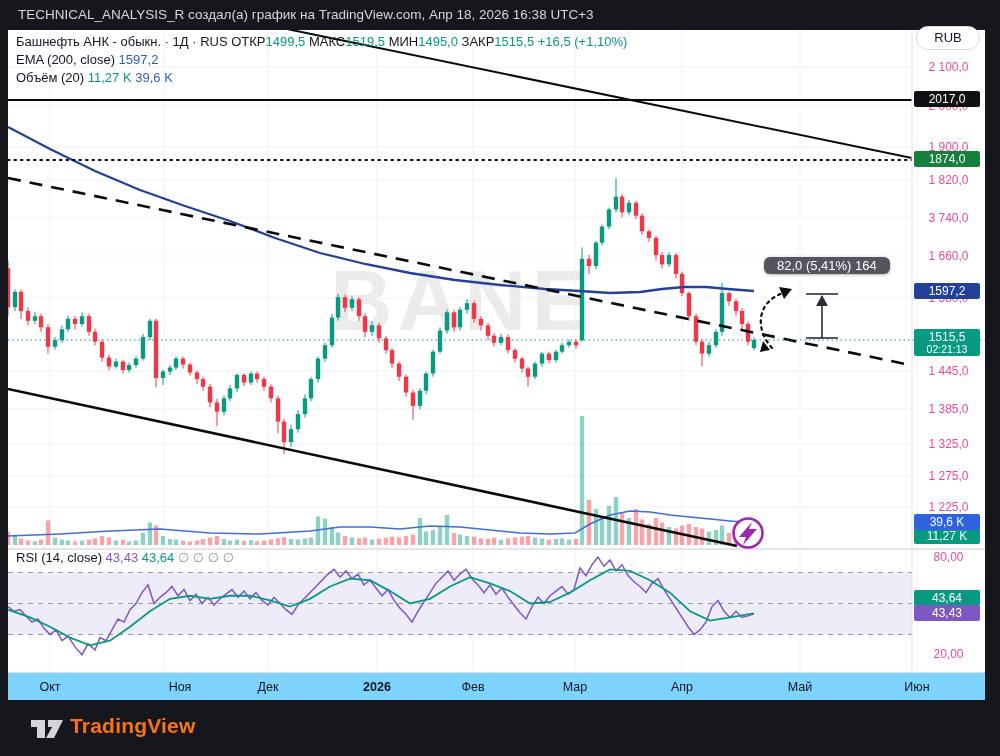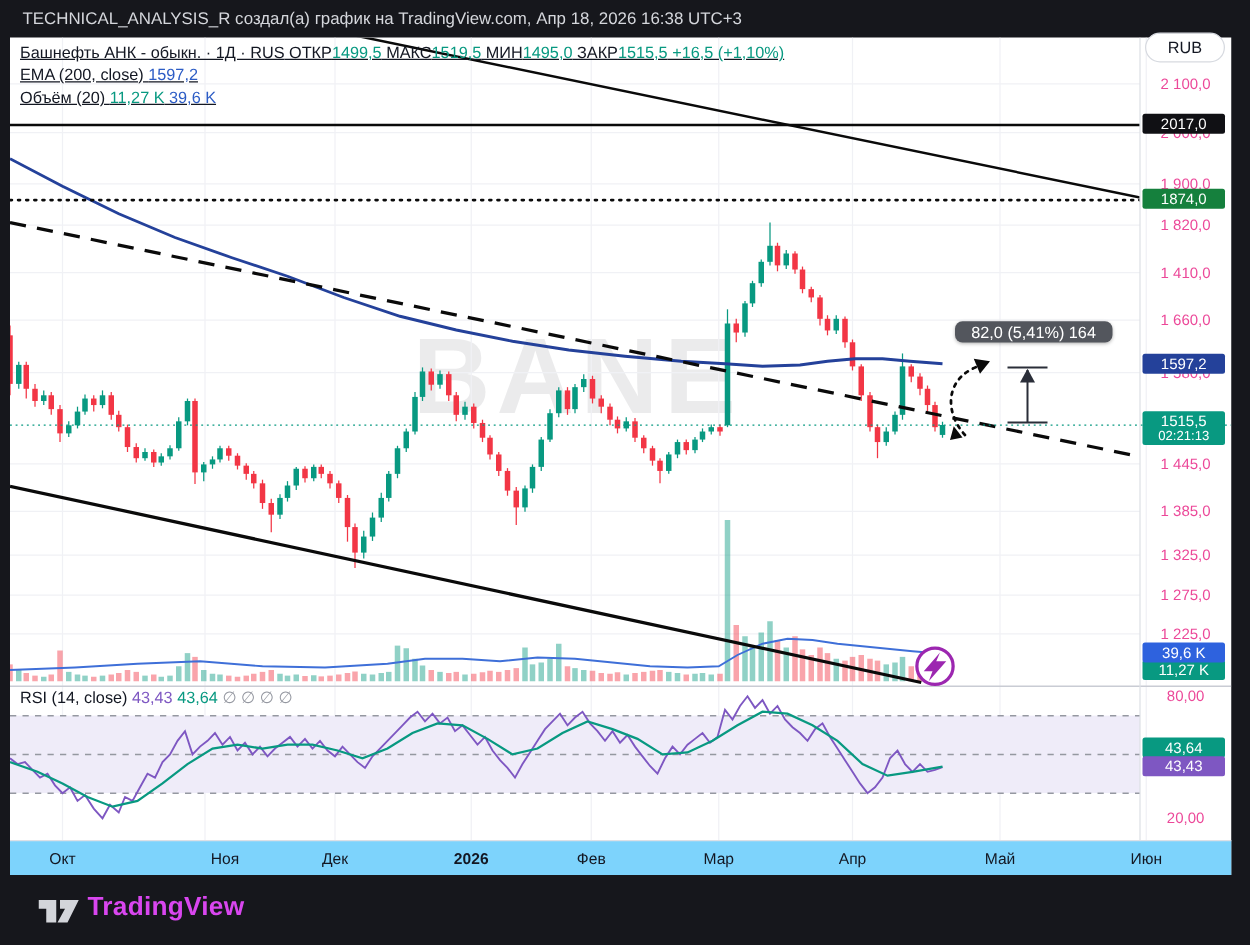--- a/index.html
+++ b/index.html
@@ -4,40 +4,40 @@
 <style>
   html,body{margin:0;padding:0;background:#16171c;}
   *{box-sizing:border-box;}
   .frame{position:relative;width:1000px;height:756px;background:#16171c;overflow:hidden;
          font-family:"Liberation Sans","DejaVu Sans",sans-serif;}
   .header{position:absolute;left:18px;top:7px;width:970px;height:20px;color:#d5d7dc;
           font-size:13.5px;white-space:nowrap;}
   .card{position:absolute;left:8px;top:30px;width:977px;height:670px;background:#ffffff;}
   #chart-svg{position:absolute;left:8px;top:30px;}
   .legend{position:absolute;left:16px;top:33px;font-size:13px;color:#131722;line-height:18px;}
-  .lrow{white-space:nowrap;height:18px;text-decoration:underline;}
+  .lrow{white-space:nowrap;height:18px;}
   .legend-rsi{position:absolute;left:16px;top:550px;font-size:13px;color:#131722;white-space:nowrap;}
   .rub-btn{position:absolute;left:916px;top:26px;width:64px;height:24px;border:1px solid #d7dae0;
            border-radius:12px;background:#fff;color:#131722;font-size:13px;text-align:center;
            line-height:22px;}
   #price-axis{position:absolute;left:912px;top:30px;width:73px;height:642px;}
   .ptick{position:absolute;left:0;width:100%;text-align:center;font-size:12px;color:#ec4899;
          white-space:nowrap;}
   .plabel{position:absolute;left:2px;width:66px;border-radius:2px;text-align:center;
           color:#fff;font-size:12px;padding:1px 0;}
   .plabel .sub{font-size:10.5px;line-height:11px;}
   #time-axis{position:absolute;left:8px;top:672px;width:977px;height:28px;border-top:1px solid #dde0e6;
              background:#7dd3fc;}
   .mtick{position:absolute;top:7px;transform:translateX(-50%);font-size:12.5px;color:#131722;
          white-space:nowrap;}
   .mtick.bold{font-weight:bold;}
   .tooltip{position:absolute;left:764px;top:257px;background:#53565d;color:#ffffff;font-size:13px;
            border-radius:6px;padding:1px 13px;white-space:nowrap;box-shadow:0 1px 3px rgba(0,0,0,.3);}
   .footer{position:absolute;left:0;top:700px;width:1000px;height:56px;background:#16171c;}
-  .tv-name{position:absolute;left:70px;top:14px;color:#d946ef;font-size:21px;font-weight:bold;
+  .tv-name{position:absolute;left:70px;top:14px;color:#f97316;font-size:21px;font-weight:bold;
            letter-spacing:.2px;}
   .tv-logo{position:absolute;left:30px;top:15px;}
 </style>
 </head>
 <body>
 
 <div class="frame">
 
   <div class="header">
     <span>TECHNICAL_ANALYSIS_R создал(а) график на TradingView.com, Апр 18, 2026 16:38 UTC+3</span>
@@ -472,21 +472,21 @@
 
   <div class="rub-btn">
     <span>RUB</span>
   </div>
 
   <div id="price-axis">
       <div class="ptick" style="top: 30px;">2 100,0</div>
       <div class="ptick" style="top: 69px;">2 000,0</div>
       <div class="ptick" style="top: 110px;">1 900,0</div>
       <div class="ptick" style="top: 143px;">1 820,0</div>
-      <div class="ptick" style="top: 181px;">1 410,0</div>
+      <div class="ptick" style="top: 181px;">3 740,0</div>
       <div class="ptick" style="top: 219px;">1 660,0</div>
       <div class="ptick" style="top: 261px;">1 580,0</div>
       <div class="ptick" style="top: 334px;">1 445,0</div>
       <div class="ptick" style="top: 372px;">1 385,0</div>
       <div class="ptick" style="top: 407px;">1 325,0</div>
       <div class="ptick" style="top: 439px;">1 275,0</div>
       <div class="ptick" style="top: 470px;">1 225,0</div>
       <div class="ptick" style="top: 520px;">80,00</div>
       <div class="ptick" style="top: 617px;">20,00</div>
       <div class="plabel" style="background: rgb(16, 16, 20); top: 60.5px;">

